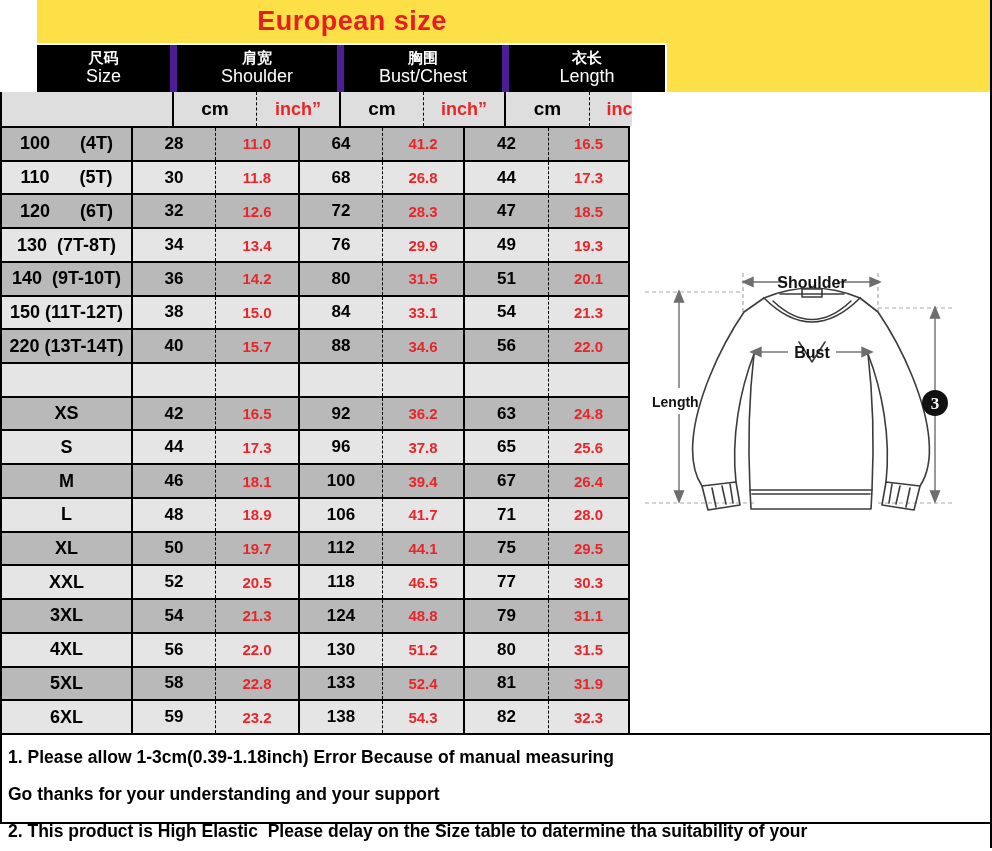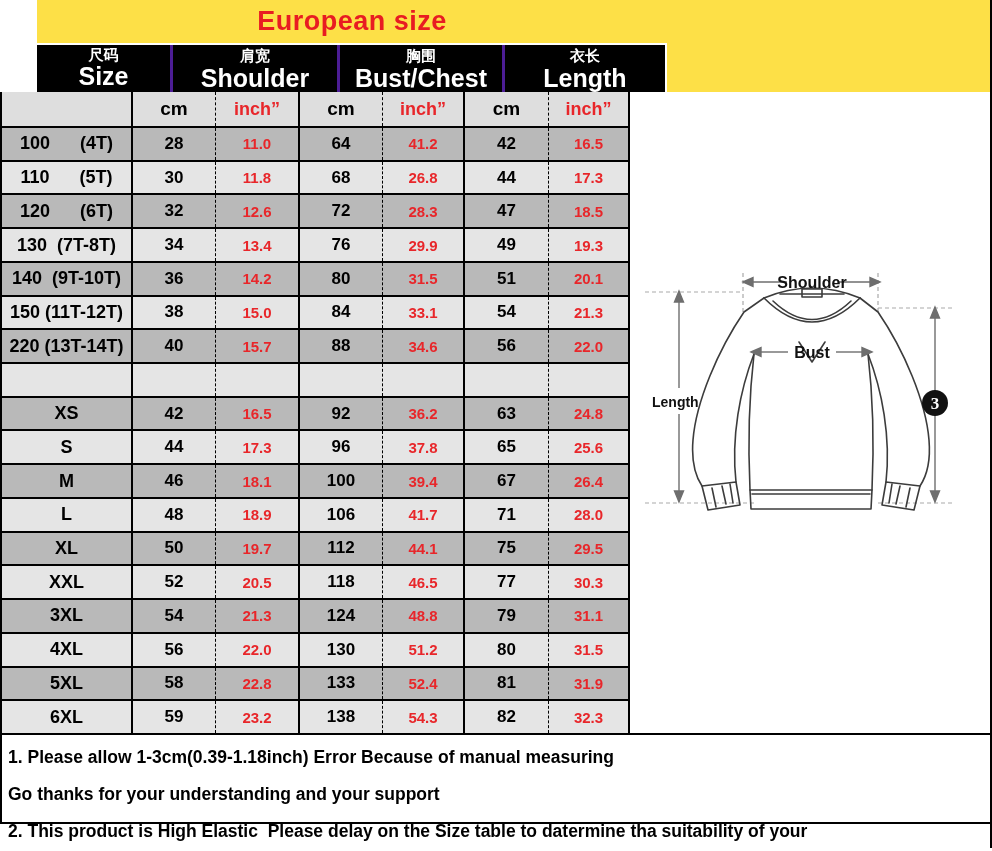--- a/index.html
+++ b/index.html
@@ -17,33 +17,33 @@
   .title { color:#e81c22; font-size:27px; font-weight:bold; letter-spacing:0.5px; }
   .header-row {
     width:630px; height:49px;
     display:grid; grid-template-columns:133px 167px 165px 165px;
     border-top:2px solid #fff;
   }
   .hcell {
     display:flex; flex-direction:column; align-items:center; justify-content:center;
     color:#fff; background:#000; line-height:1.1;
   }
-  .hcell + .hcell { border-left:3px solid #4c1d95;justify-content:flex-end; }
+  .hcell + .hcell { border-left:7px solid #4c1d95; }
   .hcell:last-child { border-right:2px solid #fff; }
   .hzh { font-size:15px; font-weight:bold; }
-  .hen { font-size:25px; font-weight:bold; }
+  .hen { font-size:18px; font-weight:normal; }
   
   .table-wrap { width:630px; border-left:2px solid #000; }
   .trow {
     display:grid;
     grid-template-columns:131px 83px 84px 83px 82px 84px 81px;
     height:33.72px;
     border-top:2px solid #000;
   }
-  .subheader { height:34px; border-top:0; background:#dedede; }
+  .subheader { height:34px; border-top:0; background:#dedede;padding-left:41px; }
   .cell { display:flex; align-items:center; justify-content:center; font-weight:bold; }
   .c-size { border-right:2px solid #000; font-size:18px; white-space:pre; color:#000; }
   .c-cm   { border-right:1.5px dashed #000; font-size:17px; color:#000; }
   .c-in   { border-right:2px solid #000; font-size:15px; color:#e8262a; }
   .subheader .c-cm { font-size:19px; }
   .subheader .c-in { font-size:18px; }
   .row-dark  .cell { background:#b9b9b9; }
   .row-light .cell { background:#e5e5e5; }
   .subheader .cell { background:#dedede; }
   

